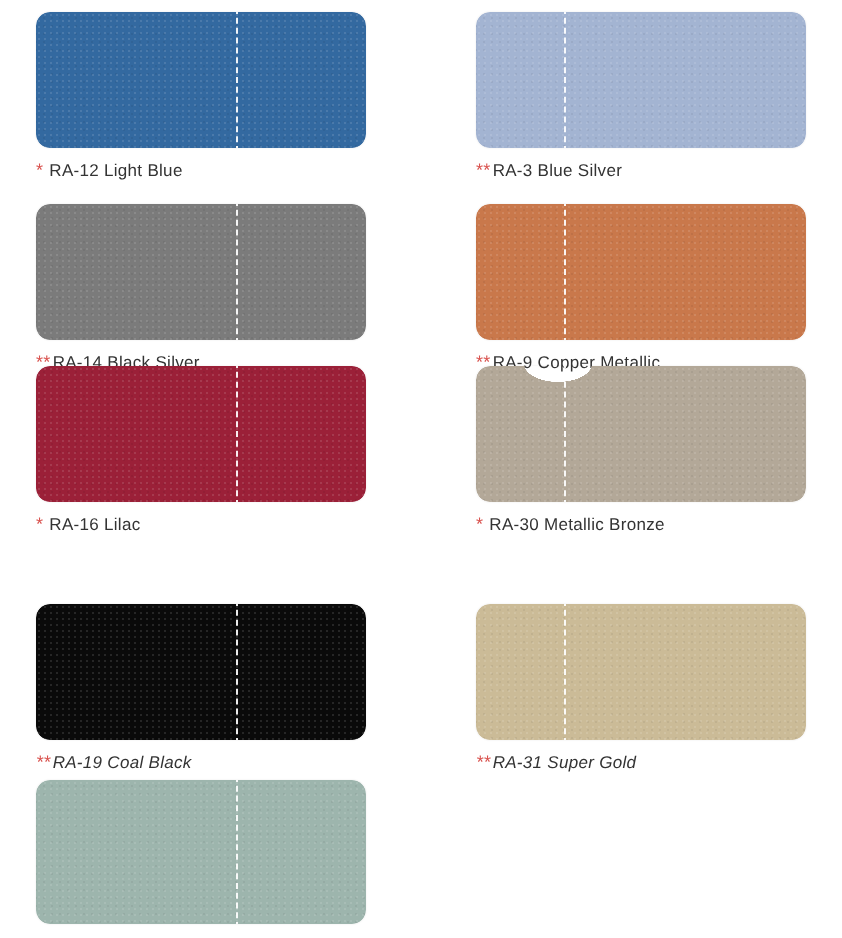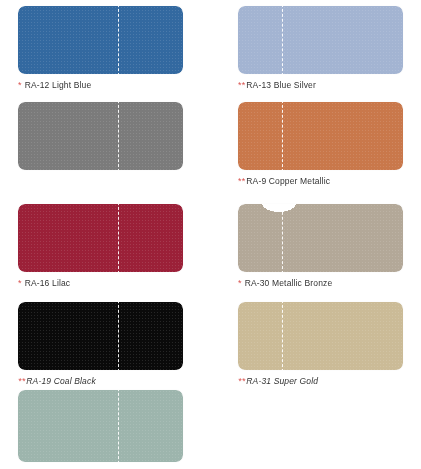--- a/index.html
+++ b/index.html
@@ -26,21 +26,21 @@
   
   .swatch-cell {
     position: absolute;
     width: 165px;
   }
   .col-left  { left: 18px; }
   .col-right { left: 238px; }
 
   .row-1 { top: 6px; }
   .row-2 { top: 102px; }
-  .row-3 { top: 204px; }
+  .row-3 { top: 183px; }
   .row-4 { top: 302px; font-style: italic; }
   .row-5 { top: 390px; }
 
   
   .chip {
     position: relative;
     width: 165px;
     height: 68px;
     border-radius: 7px;
     overflow: hidden;
@@ -127,29 +127,32 @@
     </div>
   </div>
 
   <div class="swatch-cell col-right row-1">
     <div class="chip">
       <div class="chip-fill" style="background-color: rgb(163, 180, 210);"></div>
       <div class="chip-grain"></div>
       <div class="fold-line"></div>
     </div>
     <div class="caption">
-      <span class="star">**</span><span class="caption-text">RA-13 Blue Silver</span>
+      <span class="star">**</span><span class="caption-text">RA-3 Blue Silver</span>
     </div>
   </div>
 
   <div class="swatch-cell col-left row-2">
     <div class="chip">
       <div class="chip-fill" style="background-color: rgb(123, 123, 123);"></div>
       <div class="chip-grain"></div>
       <div class="fold-line"></div>
+    </div>
+    <div class="caption">
+      <span class="star">**</span><span class="caption-text">RA-14 Black Silver</span>
     </div>
   </div>
 
   <div class="swatch-cell col-right row-2">
     <div class="chip">
       <div class="chip-fill" style="background-color: rgb(201, 120, 75);"></div>
       <div class="chip-grain"></div>
       <div class="fold-line"></div>
     </div>
     <div class="caption">

